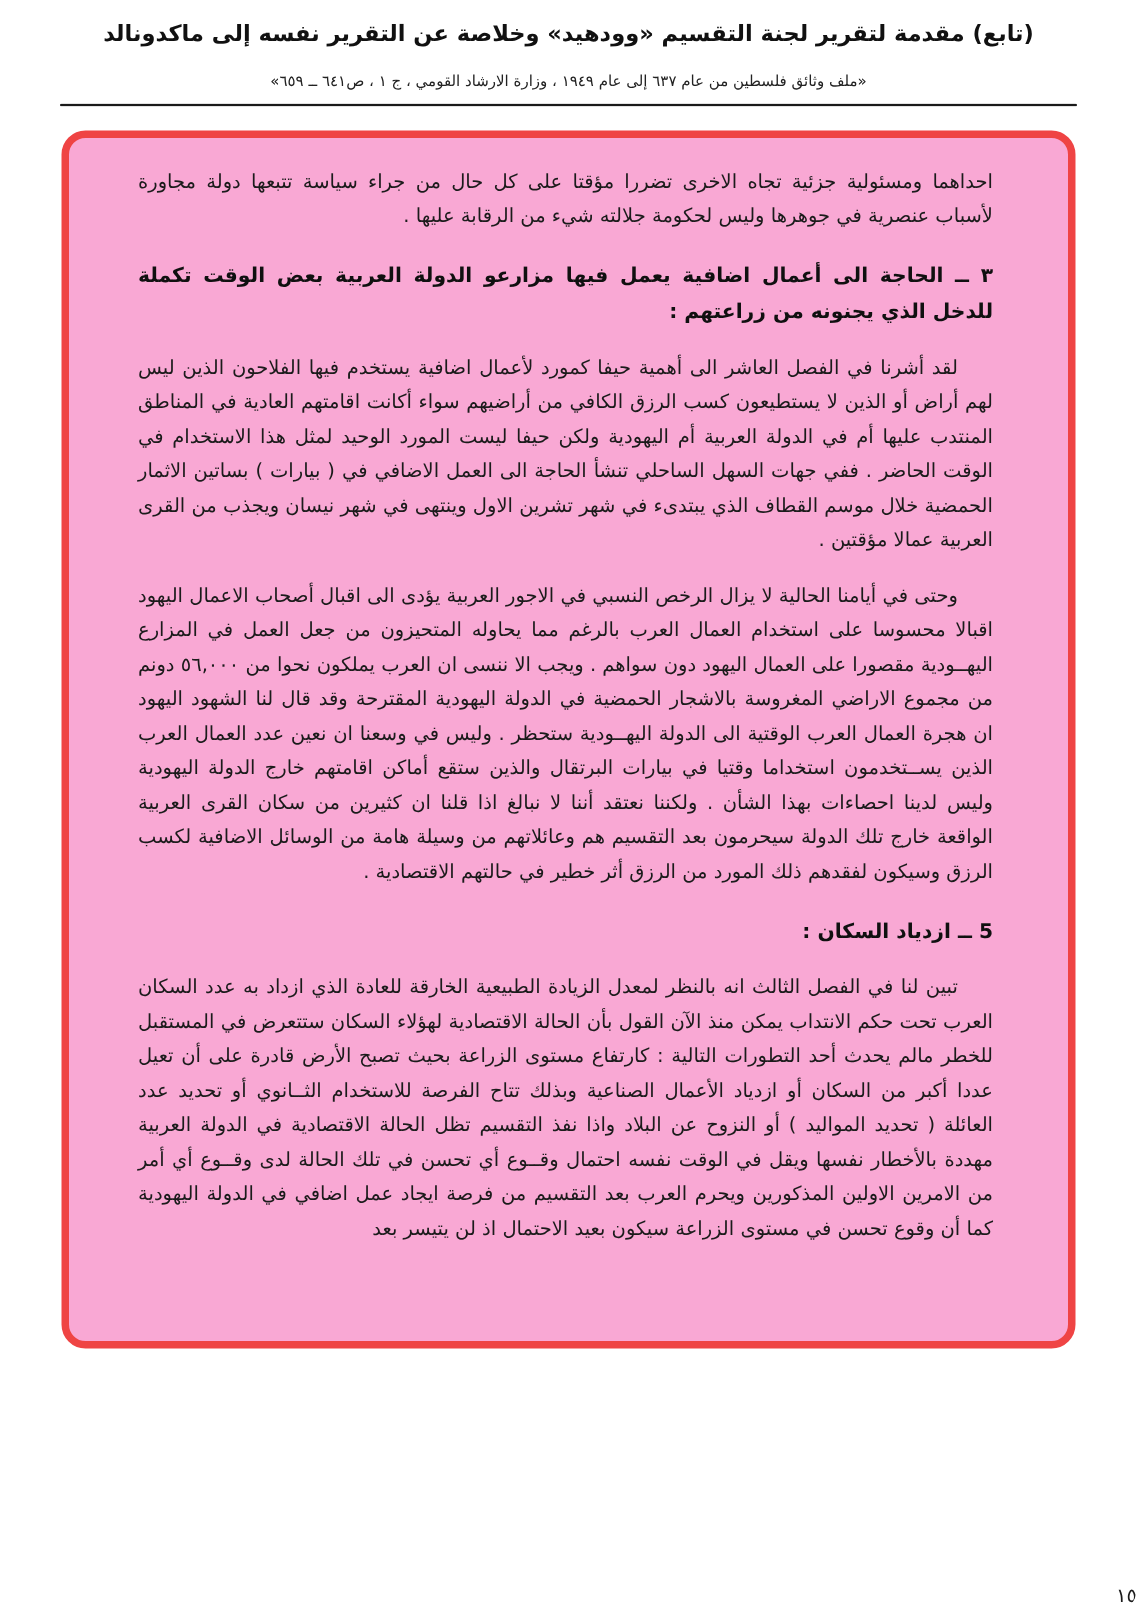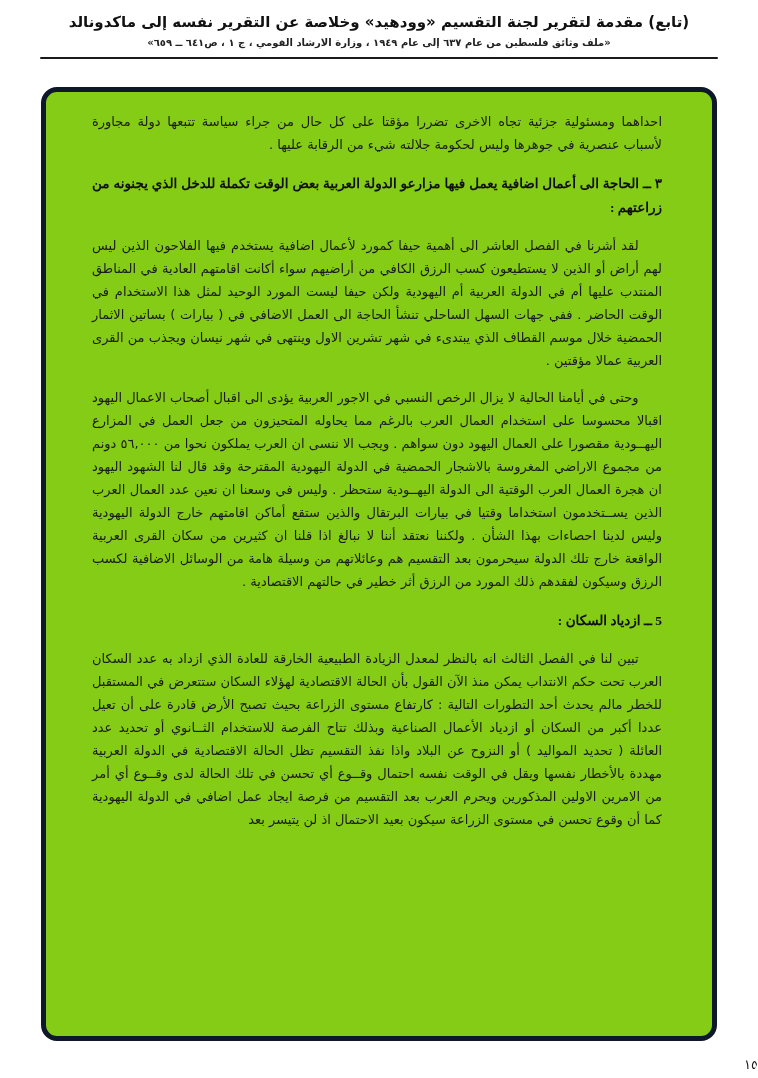--- a/index.html
+++ b/index.html
@@ -21,61 +21,59 @@
     padding-top: 13px;
   }
   .doc-title {
     font-size: 15px;
     font-weight: bold;
     letter-spacing: 0.2px;
     color: #111;
   }
   .doc-source {
     font-size: 10px;
-    margin-top: 6px;
+    margin-top: 18px;
     color: #222;
-    font-weight: bold;
   }
   .header-rule {
     width: 678px;
     height: 0;
     border-bottom: 2px solid #1a1a1a;
     margin: 9px auto 0 auto;
   }
   .green-frame {
     position: absolute;
     top: 87px;
     right: 41px;
     width: 676px;
-    height: 954px;
-    border: 5px solid #0f172a;
+    height: 812px;
+    border: 5px solid #ef4444;
     border-radius: 16px;
     overflow: hidden;
-    background: #84cc16;
+    background: #f9a8d4;
   }
   .content {
     padding: 18px 50px 0 46px;
     font-size: 13px;
     line-height: 23px;
     text-align: justify;
     color: #1b1b1b;
   }
   .content p {
     margin: 0 0 14px 0;
   }
   .content p.indent {
     text-indent: 1.8em;
   }
   .sec-heading {
     font-size: 13.5px;
     font-weight: bold;
     margin: 16px 0 14px 0;
     line-height: 24px;
     color: #101010;
-    font-family: Liberation Serif, serif;
   }
   .page-footer {
     position: absolute;
     bottom: 6px;
     left: 0;
     width: 100%;
     font-size: 13px;
     color: #1b1b1b;
   }
 </style>

